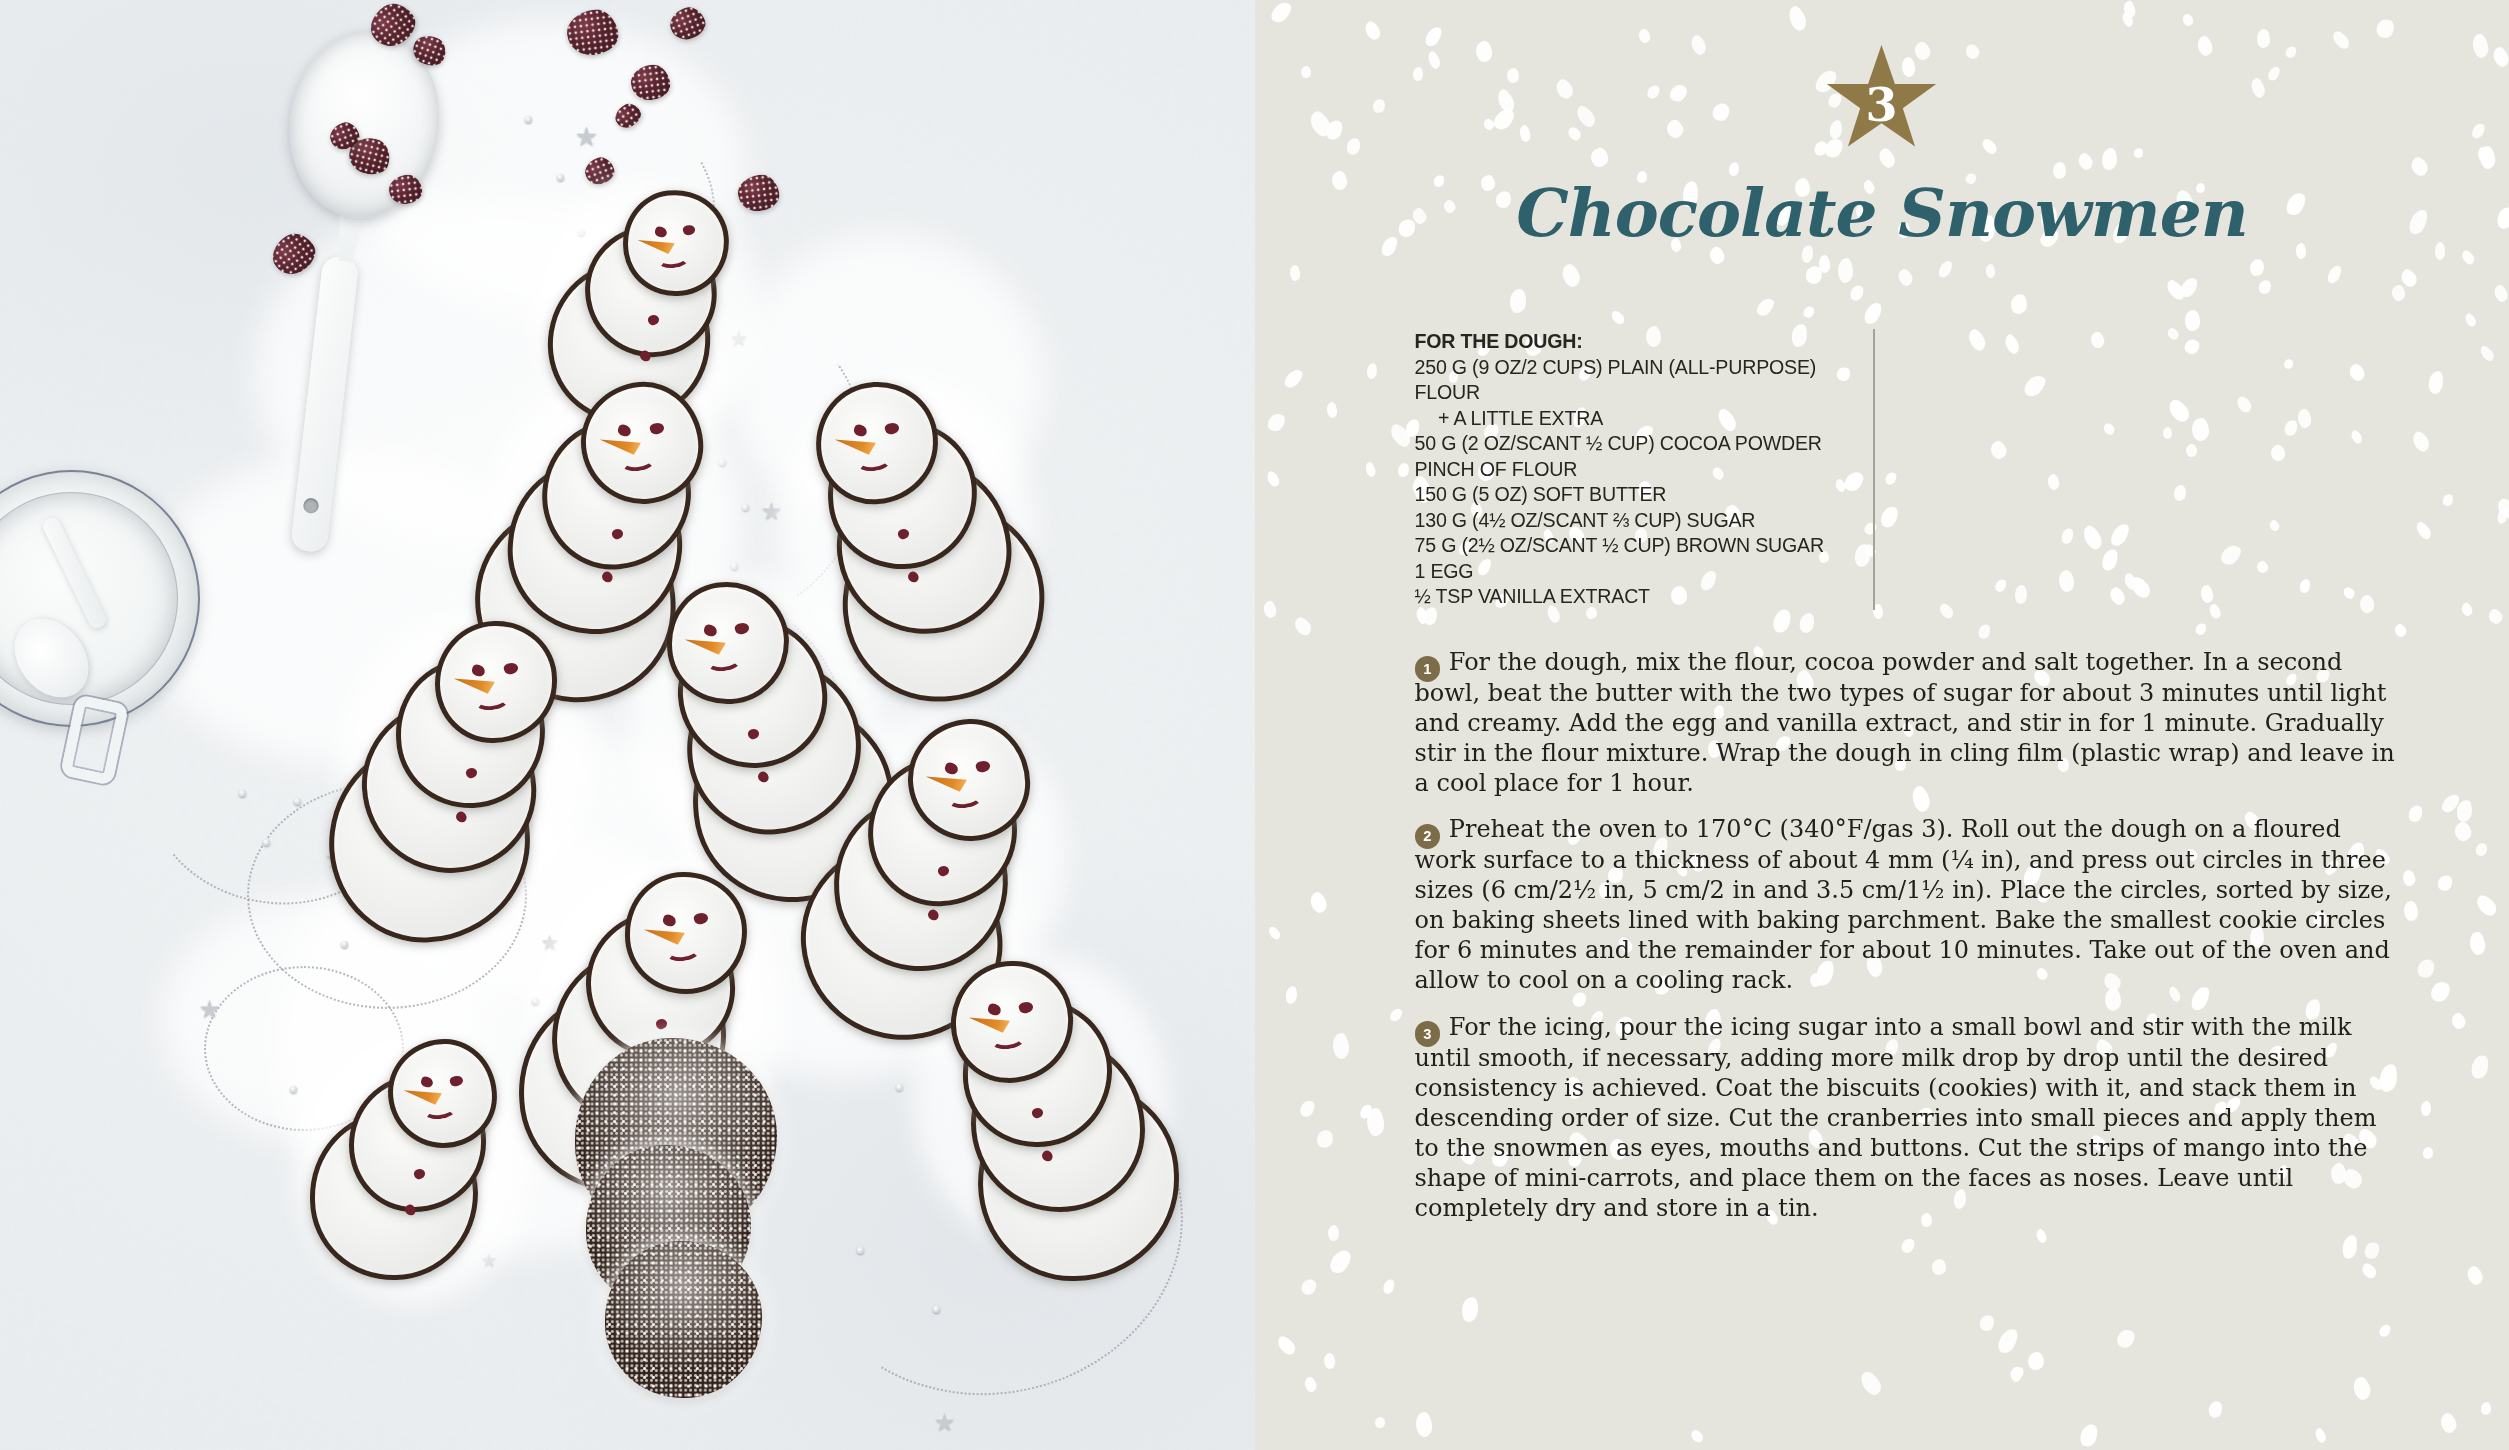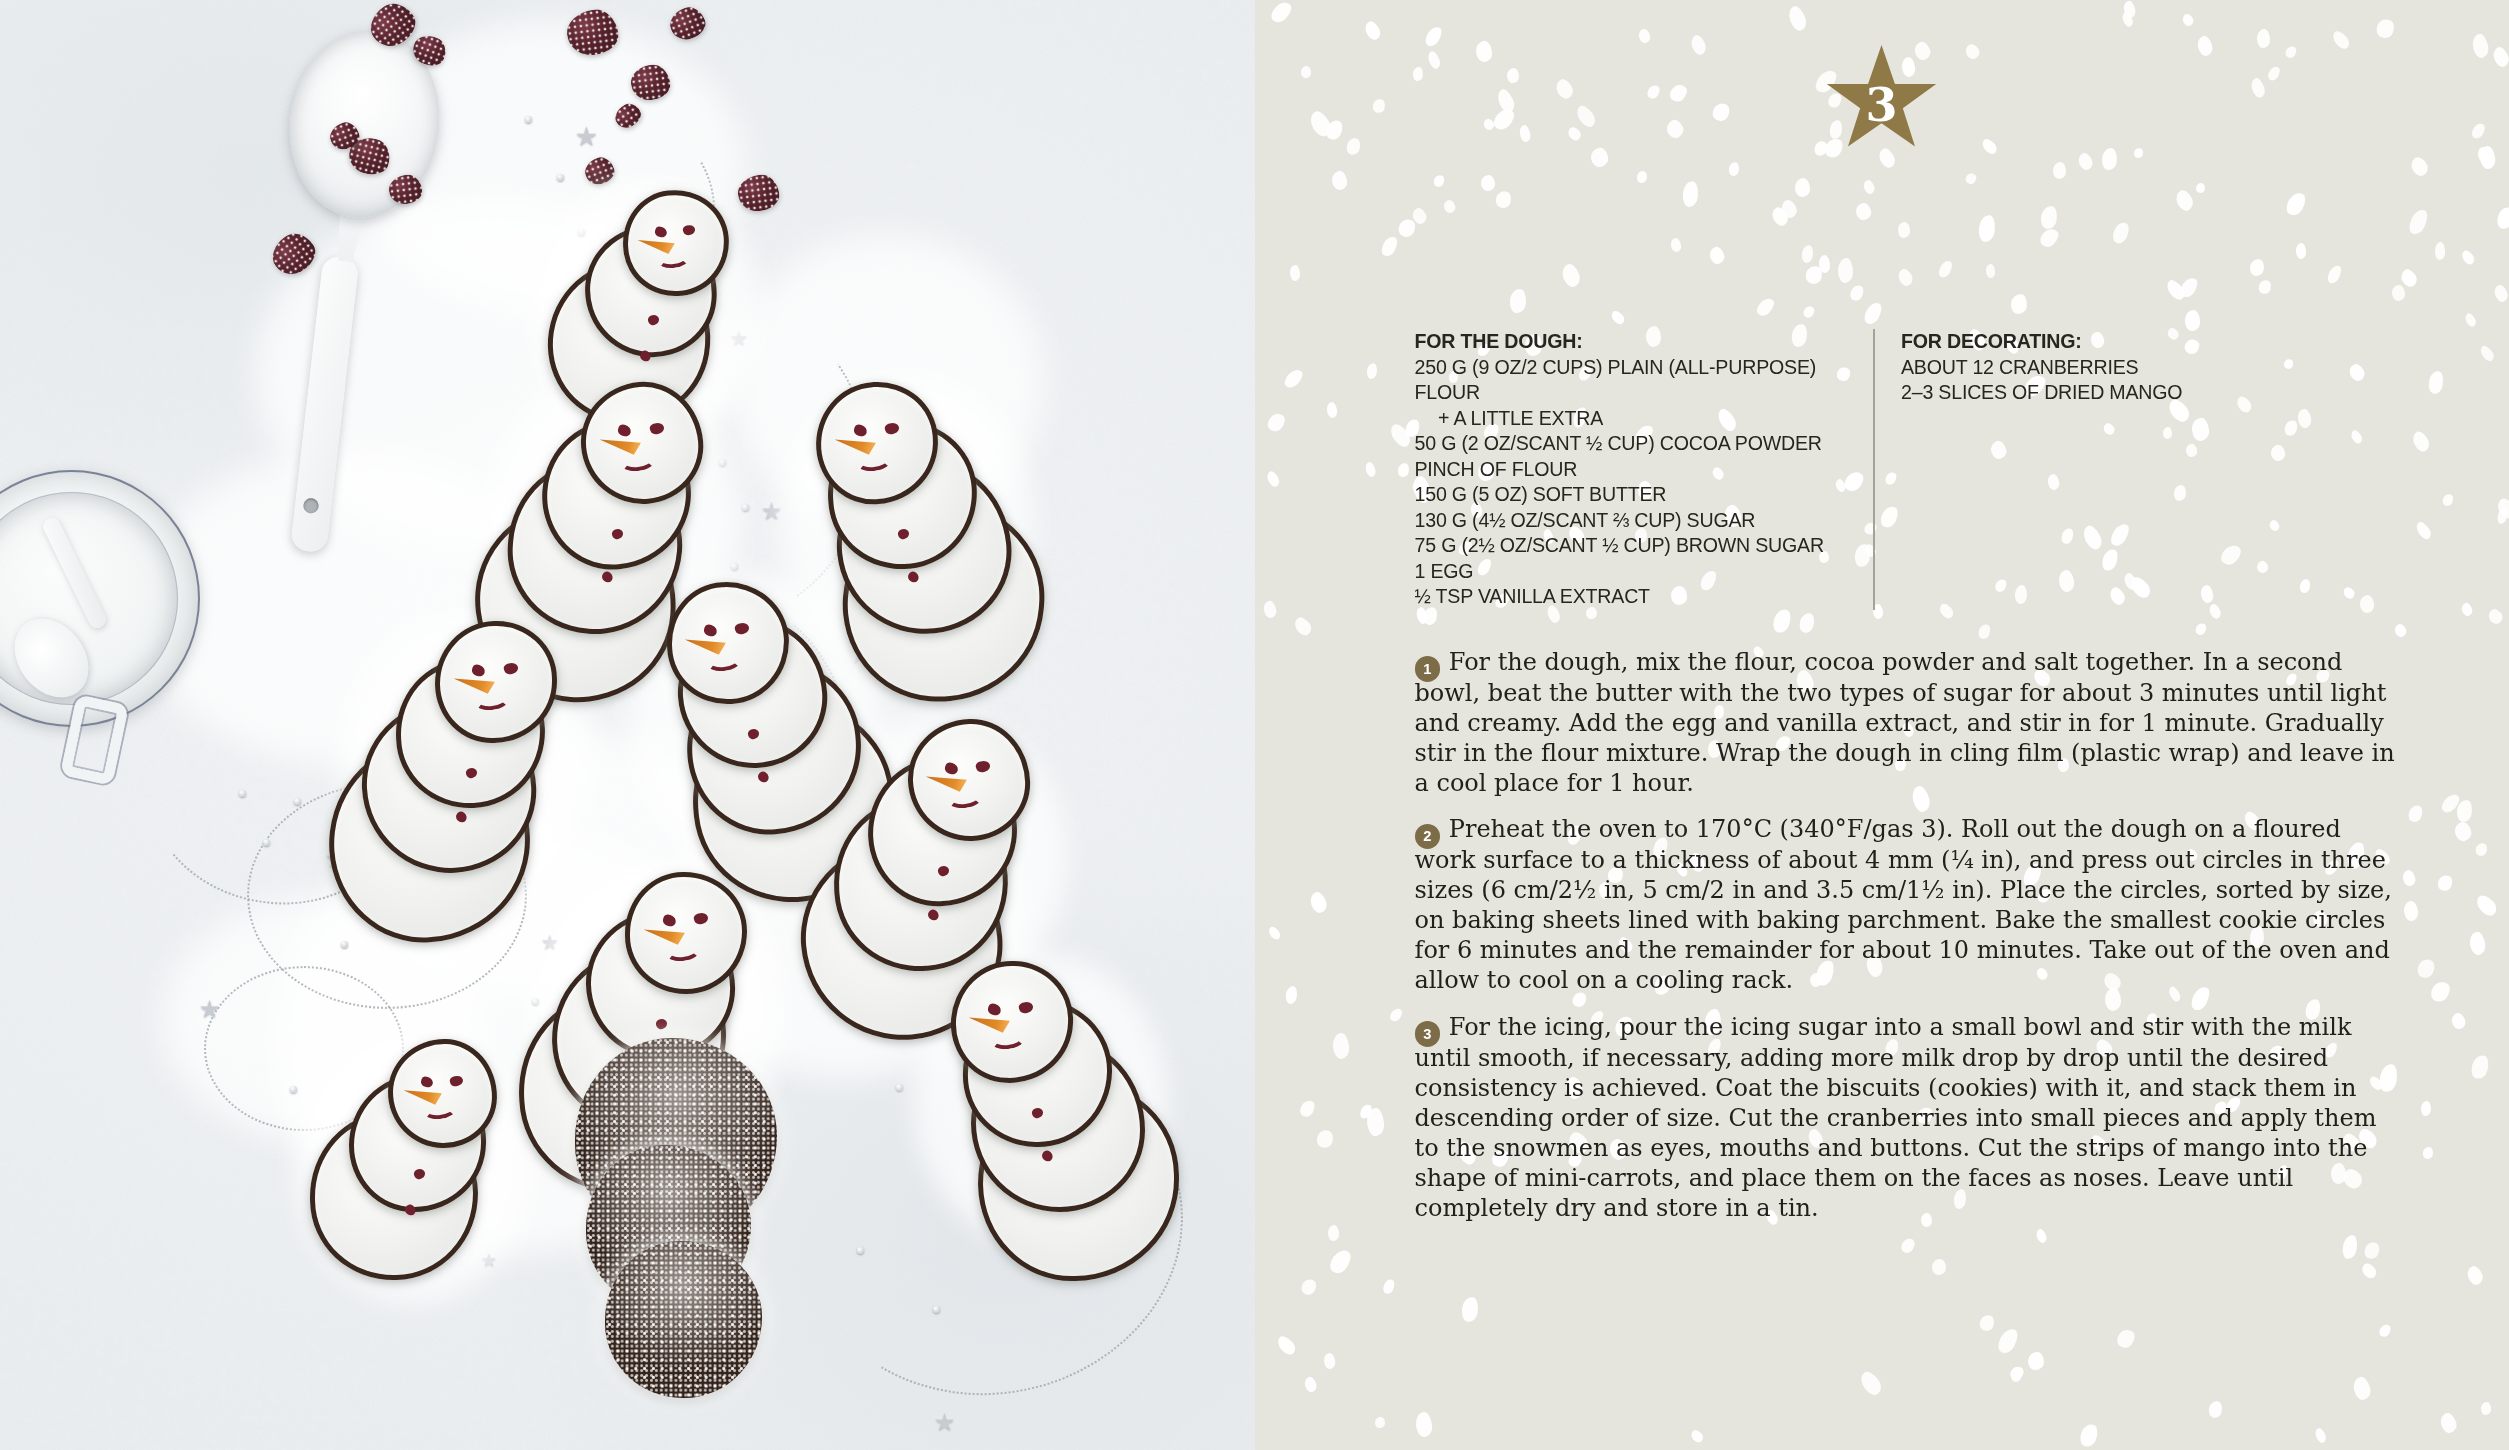--- a/index.html
+++ b/index.html
@@ -671,42 +671,38 @@
         <div class="dot" style="left: 571px; top: 138px; width: 16px; height: 20px; transform: rotate(33deg); opacity: 0.943248;"></div>
         <div class="dot" style="left: 1140px; top: 624px; width: 11px; height: 13px; transform: rotate(-23deg); opacity: 0.987676;"></div>
         <div class="dot" style="left: 625px; top: 148px; width: 14.3px; height: 20.3px; transform: rotate(-27deg); opacity: 0.89302;"></div>
         <div class="dot" style="left: 416px; top: 586px; width: 16px; height: 18.6px; transform: rotate(-3deg); opacity: 0.949097;"></div>
         <div class="dot" style="left: 380px; top: 528px; width: 12.2px; height: 14.5px; transform: rotate(5deg); opacity: 0.856701;"></div>
       </div>
     <div class="r-content">
       <div class="chapter-star">
         <span>3</span>
       </div>
+      <div class="title">Chocolate Snowmen</div>
       <div class="ingredients" id="ingredients">
           <div class="ing-col c1">
             <div class="ing-sec">
               <div class="ing-heading">FOR THE DOUGH:</div>
               <div class="ing-item">250 G (9 OZ/2 CUPS) PLAIN (ALL-PURPOSE) FLOUR</div>
               <div class="ing-item ind">+ A LITTLE EXTRA</div>
               <div class="ing-item">50 G (2 OZ/SCANT ½ CUP) COCOA POWDER</div>
               <div class="ing-item">PINCH OF FLOUR</div>
               <div class="ing-item">150 G (5 OZ) SOFT BUTTER</div>
               <div class="ing-item">130 G (4½ OZ/SCANT ⅔ CUP) SUGAR</div>
               <div class="ing-item">75 G (2½ OZ/SCANT ½ CUP) BROWN SUGAR</div>
               <div class="ing-item">1 EGG</div>
               <div class="ing-item">½ TSP VANILLA EXTRACT</div>
             </div>
           </div>
           <div class="ing-divider"></div>
           <div class="ing-col c2">
-            <div class="ing-sec">
-              <div class="ing-heading">FOR DECORATING:</div>
-              <div class="ing-item">ABOUT 12 CRANBERRIES</div>
-              <div class="ing-item">2–3 SLICES OF DRIED MANGO</div>
-            </div>
           </div>
         </div>
       <div class="steps" id="steps">
           <p class="step"><span class="bullet">1</span><span>For the dough, mix the flour, cocoa powder and salt together. In a second bowl, beat the butter with the two types of sugar for about 3 minutes until light and creamy. Add the egg and vanilla extract, and stir in for 1 minute. Gradually stir in the flour mixture. Wrap the dough in cling film (plastic wrap) and leave in a cool place for 1 hour.</span></p>
           <p class="step"><span class="bullet">2</span><span>Preheat the oven to 170°C (340°F/gas 3). Roll out the dough on a floured work surface to a thickness of about 4 mm (¼ in), and press out circles in three sizes (6 cm/2½ in, 5 cm/2 in and 3.5 cm/1½ in). Place the circles, sorted by size, on baking sheets lined with baking parchment. Bake the smallest cookie circles for 6 minutes and the remainder for about 10 minutes. Take out of the oven and allow to cool on a cooling rack.</span></p>
           <p class="step"><span class="bullet">3</span><span>For the icing, pour the icing sugar into a small bowl and stir with the milk until smooth, if necessary, adding more milk drop by drop until the desired consistency is achieved. Coat the biscuits (cookies) with it, and stack them in descending order of size. Cut the cranberries into small pieces and apply them to the snowmen as eyes, mouths and buttons. Cut the strips of mango into the shape of mini-carrots, and place them on the faces as noses. Leave until completely dry and store in a tin.</span></p>
         </div>
     </div>
   </div>
 </div>

